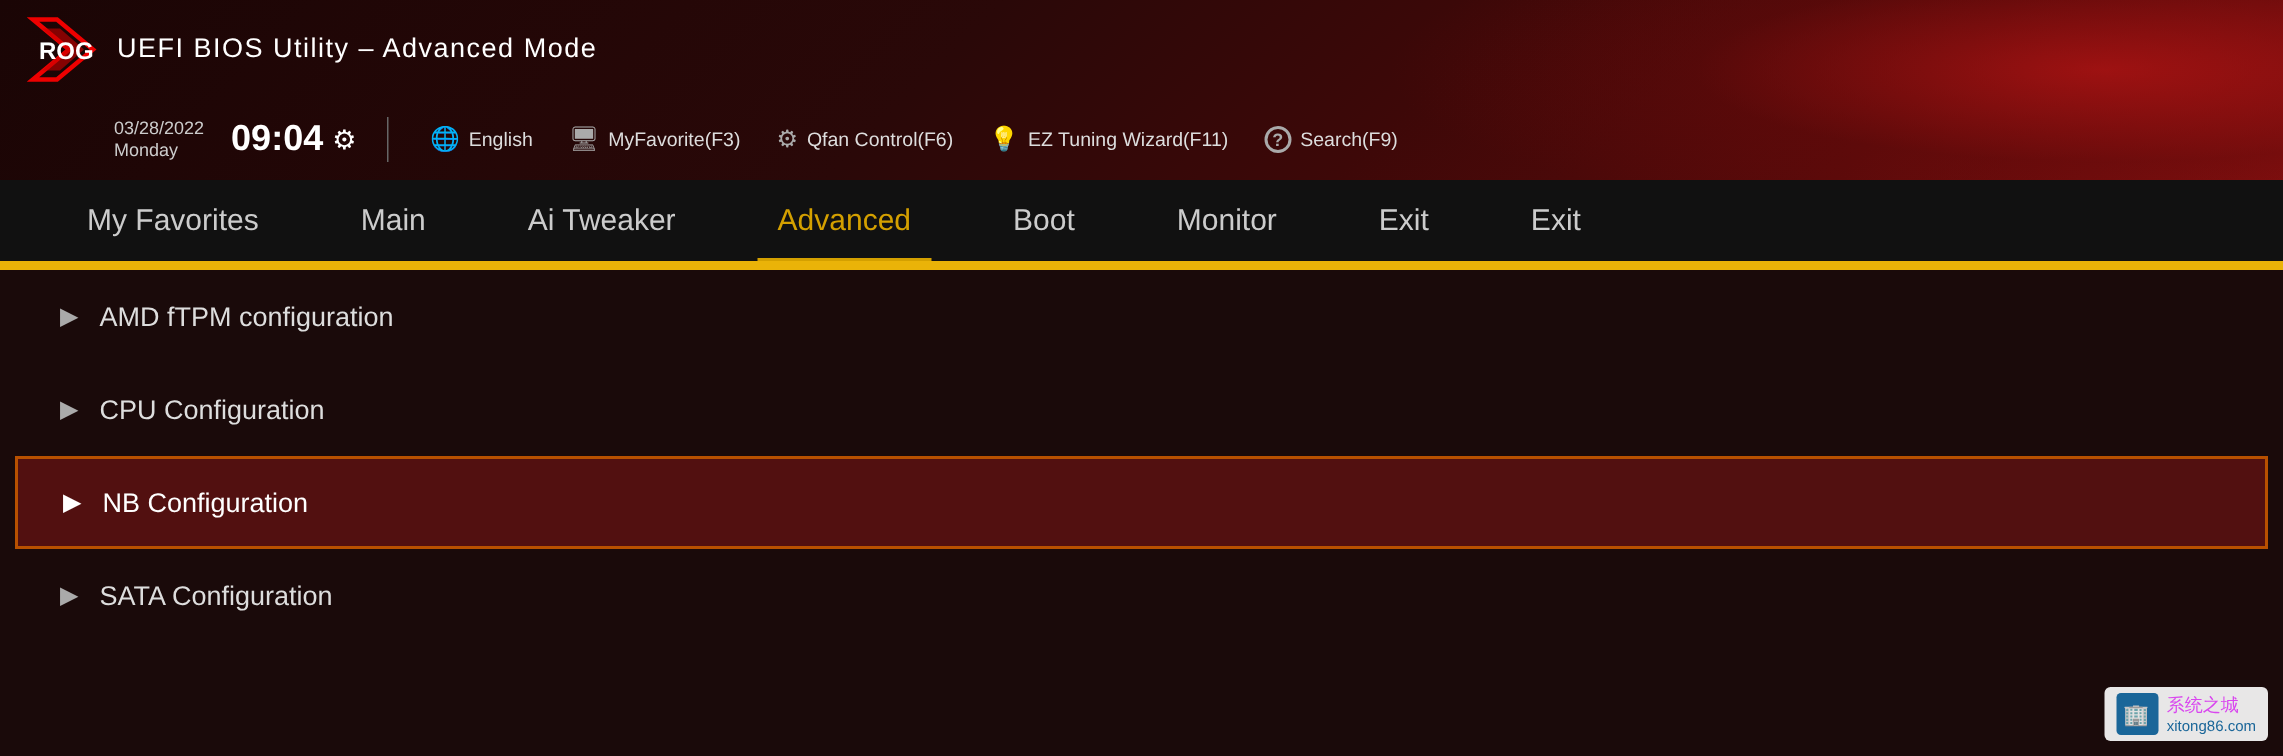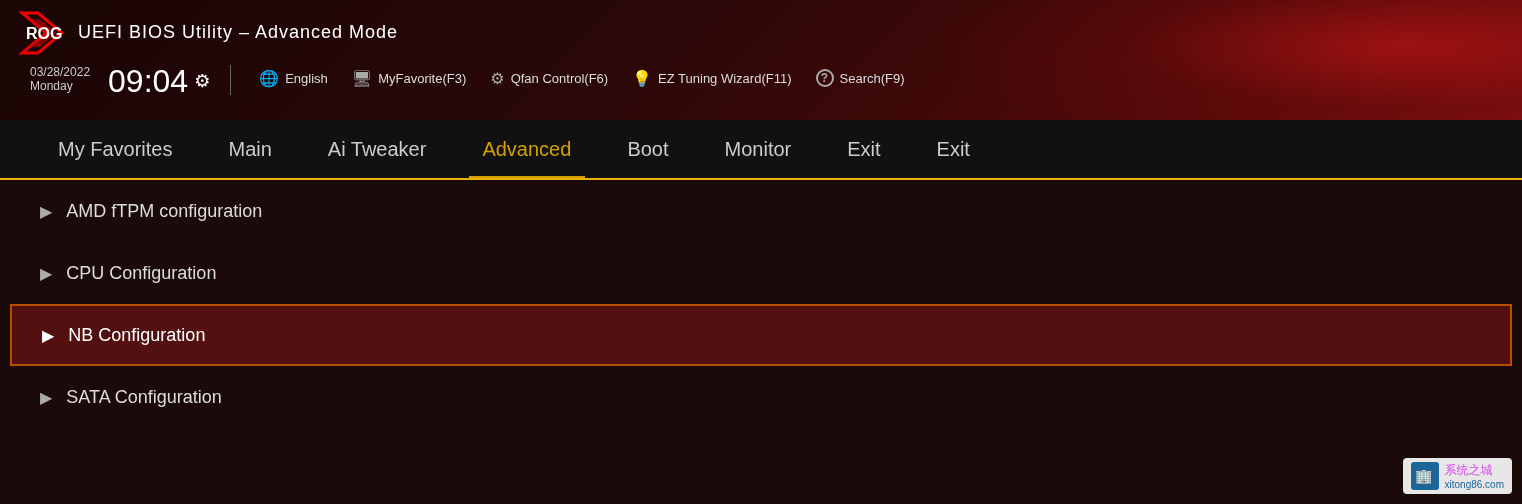--- a/index.html
+++ b/index.html
@@ -57,24 +57,25 @@
       font-size: 18px;
       font-weight: 400;
       letter-spacing: 1px;
     }
 
     
     .toolbar {
       position: relative;
       z-index: 2;
       display: flex;
-      align-items: flex-start;
+      align-items: center;
       padding: 0 30px;
       height: 55px;
       gap: 8px;
+      margin-left: 46px;
     }
 
     .datetime-block {
       display: flex;
       flex-direction: column;
       margin-right: 10px;
     }
 
     .date-text {
       color: #cccccc;
@@ -83,22 +84,22 @@
     }
 
     .time-block {
       display: flex;
       align-items: center;
       gap: 6px;
     }
 
     .time-text {
       color: #ffffff;
-      font-size: 32px;
-      font-weight: 400;
+      font-size: 24px;
+      font-weight: 700;
       line-height: 1;
     }
 
     .gear-icon {
       color: #ffffff;
       font-size: 18px;
     }
 
     .divider {
       width: 1px;
@@ -125,22 +126,23 @@
     }
 
     
     .nav-bar {
       position: relative;
       z-index: 2;
       display: flex;
       align-items: stretch;
       height: 60px;
       background: #111111;
-      border-bottom: 2px solid #eab308;
+      border-bottom: 6px solid #eab308;
       padding: 0 30px;
+      gap: 12px;
     }
 
     .nav-item {
       display: flex;
       align-items: center;
       justify-content: center;
       padding: 0 28px;
       color: #cccccc;
       font-size: 20px;
       font-weight: 500;

